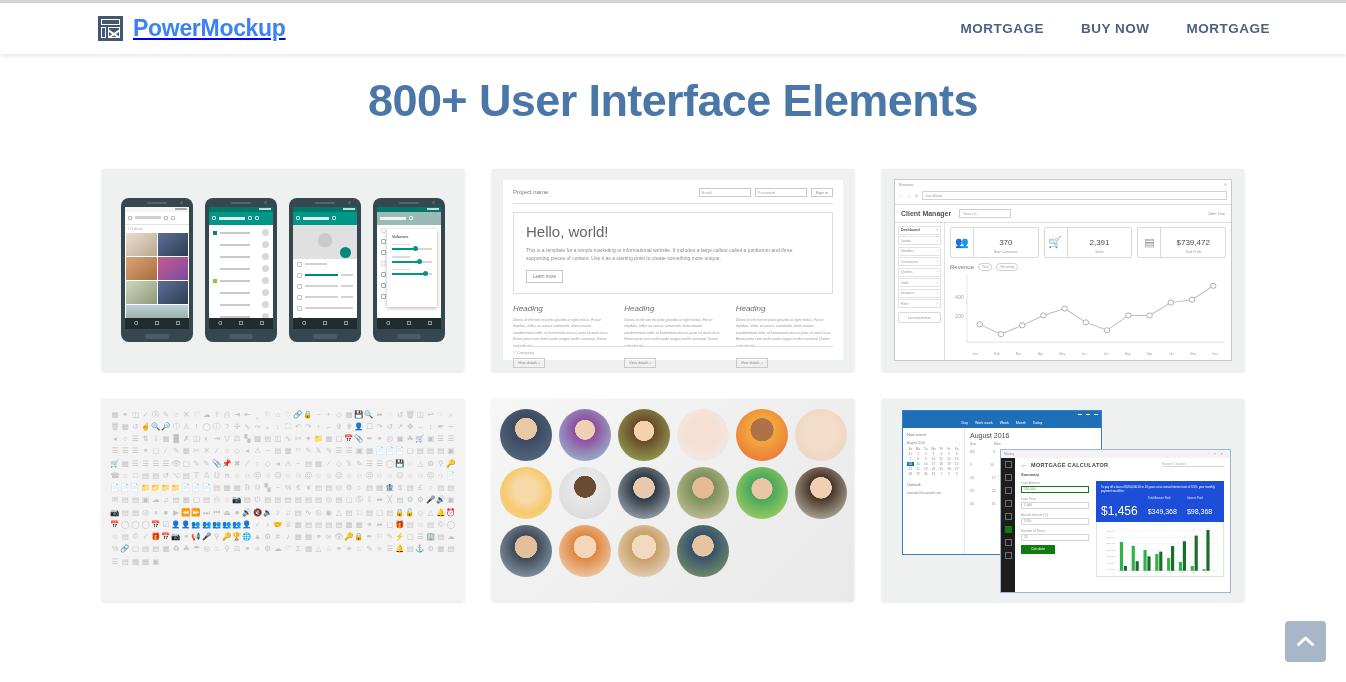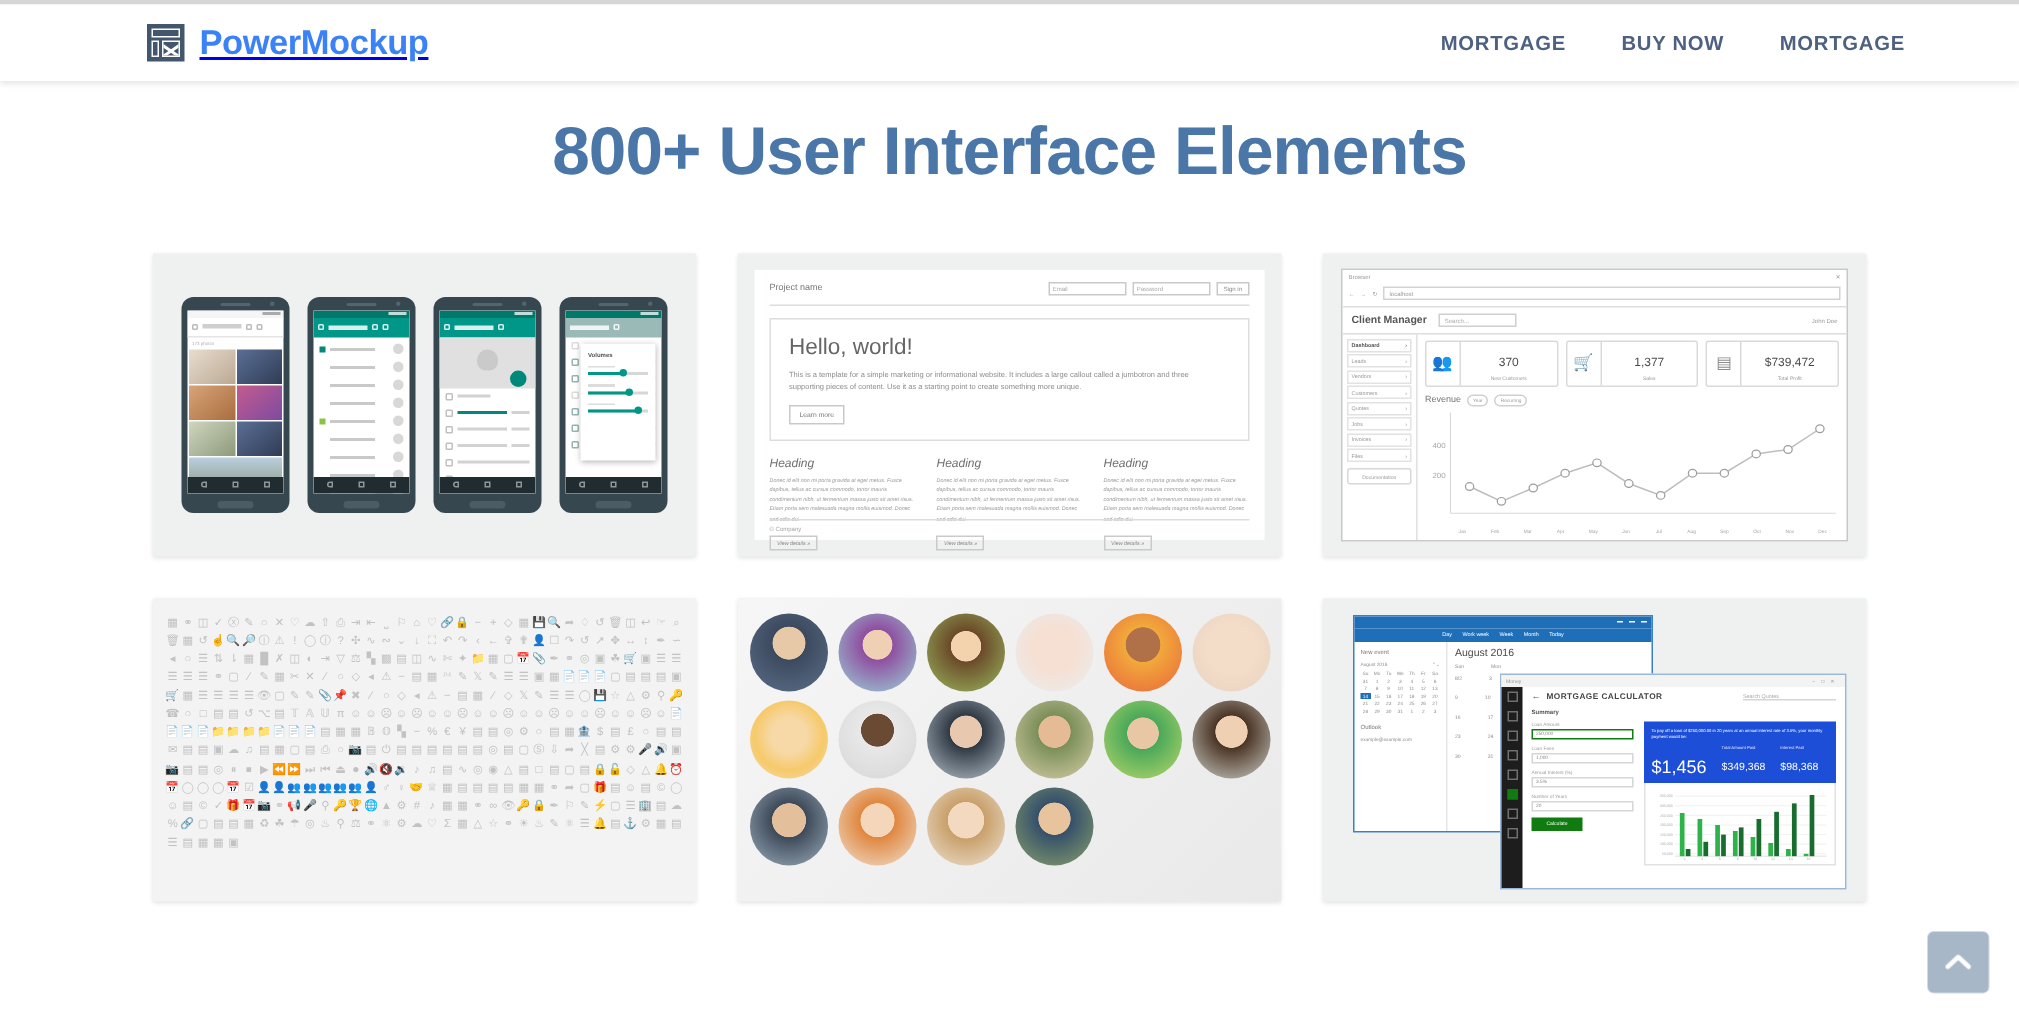--- a/index.html
+++ b/index.html
@@ -624,21 +624,21 @@
             <div class="kpi">
               <span class="ic">👥</span>
               <span class="vs">
                 <span class="v">370</span>
                 <span class="l" style="display:block">New Customers</span>
               </span>
             </div>
             <div class="kpi">
               <span class="ic">🛒</span>
               <span class="vs">
-                <span class="v">1,377</span>
+                <span class="v">2,391</span>
                 <span class="l" style="display:block">Sales</span>
               </span>
             </div>
             <div class="kpi">
               <span class="ic">▤</span>
               <span class="vs">
                 <span class="v">$739,472</span>
                 <span class="l" style="display:block">Total Profit</span>
               </span>
             </div>

